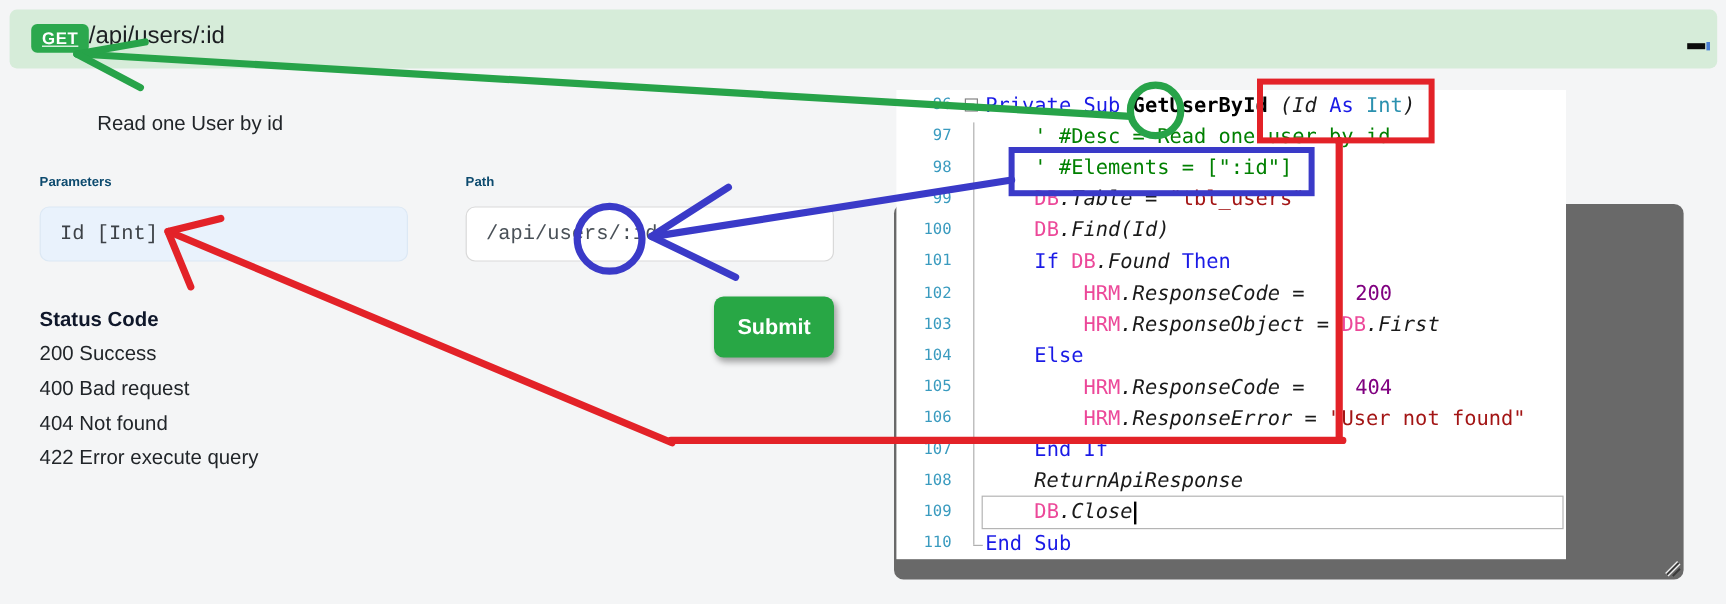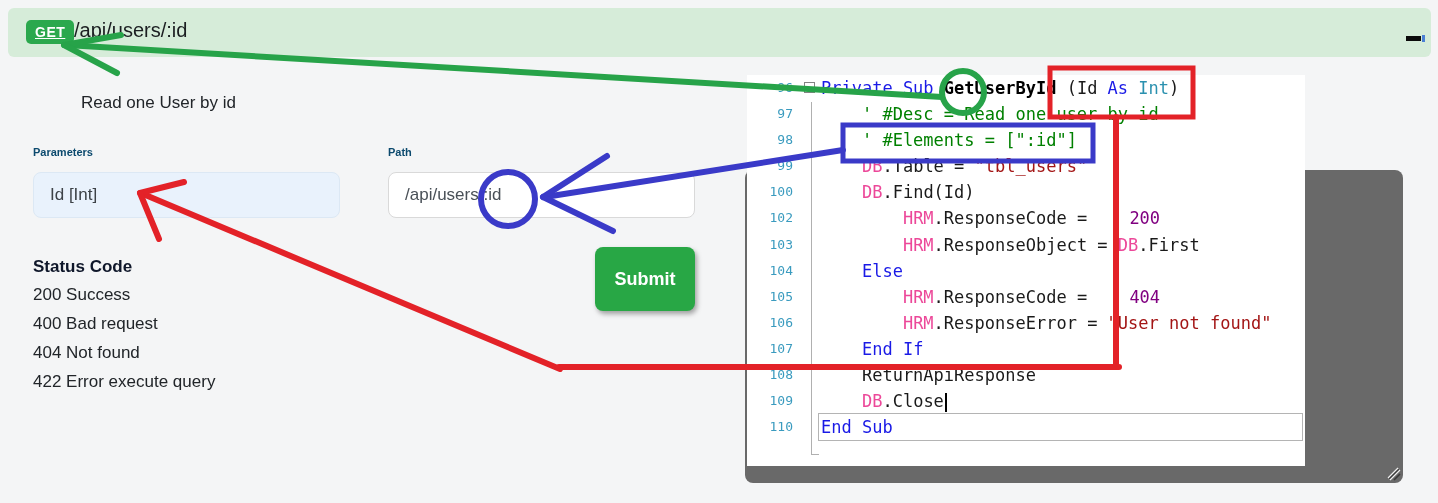--- a/index.html
+++ b/index.html
@@ -11,26 +11,26 @@
   .method-badge{position:absolute;left:18px;top:12px;background:#2ba84d;color:#fff;font-weight:bold;
     font-size:14px;padding:4px 9px;border-radius:5px;letter-spacing:.5px;text-decoration:underline;}
   .endpoint-title{position:absolute;left:66px;top:11px;font-size:20px;color:#1b1e21;}
   .collapse-btn{position:absolute;left:1398px;top:28px;width:15px;height:5px;background:#0b0b0b;cursor:pointer;}
   .text-cursor{position:absolute;left:1414px;top:27px;width:3px;height:7px;background:#4a7fd4;}
 
   
   .desc{position:absolute;left:33px;top:93px;font-size:17px;color:#212529;margin-left:48px;}
   .field-label{position:absolute;font-size:11px;font-weight:bold;color:#0c4a6e;}
   .ui-input{position:absolute;top:172px;width:307px;height:46px;border-radius:8px;font-size:17px;
-    box-sizing:border-box;padding:0 16px;color:#3d4247;outline:none;font-family:Liberation Sans, sans-serif;}
+    box-sizing:border-box;padding:0 16px;color:#3d4247;outline:none;font-family:Liberation Mono, monospace;}
   #param-input{left:33px;background:#e9f2fc;border:1px solid #dce8f4;}
   #path-input{left:388px;background:#ffffff;border:1px solid #d9d9d9;color:#495057;}
   .status-title{position:absolute;left:33px;top:257px;font-size:17px;font-weight:bold;color:#0f172a;}
   #status-list{position:absolute;left:33px;top:280px;font-size:17px;color:#212529;line-height:29px;}
-  .submit-btn{position:absolute;left:595px;top:247px;width:100px;height:64px;background:#28a745;color:#fff;
+  .submit-btn{position:absolute;left:595px;top:247px;width:100px;height:51px;background:#28a745;color:#fff;
     font-size:18px;font-weight:bold;border:none;border-radius:8px;box-shadow:2px 3px 5px rgba(0,0,0,.35);
     cursor:pointer;font-family:"Liberation Sans",sans-serif;}
 
   
   .gray-panel{position:absolute;left:745px;top:170px;width:658px;height:313px;background:#696969;border-radius:8px;}
   .resize-grip{position:absolute;right:1px;bottom:1px;}
 
   
   .code-editor{position:absolute;left:747px;top:75px;width:558px;height:391px;background:#ffffff;
     font-family:"DejaVu Sans Mono", monospace;font-size:17px;}
@@ -45,21 +45,21 @@
   .active-line-box{position:absolute;left:71px;top:338px;width:483px;height:26px;border:1px solid #b4b4b4;}
   .caret{display:inline-block;width:2px;height:19px;background:#000;vertical-align:middle;margin-left:1px;}
 
   .tok-kw{color:#1a1ae6;}
   .tok-cmt{color:#008000;}
   .tok-str{color:#a31515;}
   .tok-obj{color:#ec4899;}
   .tok-num{color:#800080;margin-left:32px;}
   .tok-ty{color:#2b91af;}
   .tok-sub{color:#000;font-weight:bold;}
-  .tok-pl{color:#1a1a1a;}
+  .tok-pl{color:#1a1a1a;font-style:italic;}
 
   
   #annotations{position:absolute;left:0;top:0;pointer-events:none;z-index:50;}
 </style>
 </head>
 <body>
 
 <div id="stage">
 
   <div class="api-header">
@@ -98,20 +98,21 @@
   <div class="code-editor">
     <div class="active-line-box"></div>
     <div class="fold-guide"></div>
     <div class="fold-guide-foot"></div>
     <div>
         <div class="code-row"><span class="gutter-num">96</span><span class="fold-col"><span class="fold-box">−</span></span><span class="code-text"><span class="tok-kw">Private Sub </span><span class="tok-sub">GetUserById</span><span class="tok-pl"> (Id </span><span class="tok-kw">As</span><span class="tok-pl"> </span><span class="tok-ty">Int</span><span class="tok-pl">)</span></span></div>
         <div class="code-row"><span class="gutter-num">97</span><span class="fold-col"></span><span class="code-text"><span class="tok-cmt">    ' #Desc = Read one user by id</span></span></div>
         <div class="code-row"><span class="gutter-num">98</span><span class="fold-col"></span><span class="code-text"><span class="tok-cmt">    ' #Elements = [":id"]</span></span></div>
         <div class="code-row"><span class="gutter-num">99</span><span class="fold-col"></span><span class="code-text"><span class="tok-pl">    </span><span class="tok-obj">DB</span><span class="tok-pl">.Table = </span><span class="tok-str">"tbl_users"</span></span></div>
         <div class="code-row"><span class="gutter-num">100</span><span class="fold-col"></span><span class="code-text"><span class="tok-pl">    </span><span class="tok-obj">DB</span><span class="tok-pl">.Find(Id)</span></span></div>
+        <div class="code-row"><span class="gutter-num">101</span><span class="fold-col"></span><span class="code-text"><span class="tok-pl">    </span><span class="tok-kw">If </span><span class="tok-obj">DB</span><span class="tok-pl">.Found </span><span class="tok-kw">Then</span></span></div>
         <div class="code-row"><span class="gutter-num">102</span><span class="fold-col"></span><span class="code-text"><span class="tok-pl">        </span><span class="tok-obj">HRM</span><span class="tok-pl">.ResponseCode = </span><span class="tok-num">200</span></span></div>
         <div class="code-row"><span class="gutter-num">103</span><span class="fold-col"></span><span class="code-text"><span class="tok-pl">        </span><span class="tok-obj">HRM</span><span class="tok-pl">.ResponseObject = </span><span class="tok-obj">DB</span><span class="tok-pl">.First</span></span></div>
         <div class="code-row"><span class="gutter-num">104</span><span class="fold-col"></span><span class="code-text"><span class="tok-pl">    </span><span class="tok-kw">Else</span></span></div>
         <div class="code-row"><span class="gutter-num">105</span><span class="fold-col"></span><span class="code-text"><span class="tok-pl">        </span><span class="tok-obj">HRM</span><span class="tok-pl">.ResponseCode = </span><span class="tok-num">404</span></span></div>
         <div class="code-row"><span class="gutter-num">106</span><span class="fold-col"></span><span class="code-text"><span class="tok-pl">        </span><span class="tok-obj">HRM</span><span class="tok-pl">.ResponseError = </span><span class="tok-str">"User not found"</span></span></div>
         <div class="code-row"><span class="gutter-num">107</span><span class="fold-col"></span><span class="code-text"><span class="tok-pl">    </span><span class="tok-kw">End If</span></span></div>
         <div class="code-row"><span class="gutter-num">108</span><span class="fold-col"></span><span class="code-text"><span class="tok-pl">    ReturnApiResponse</span></span></div>
         <div class="code-row"><span class="gutter-num">109</span><span class="fold-col"></span><span class="code-text"><span class="tok-pl">    </span><span class="tok-obj">DB</span><span class="tok-pl">.Close</span><span class="caret"></span></span></div>
         <div class="code-row"><span class="gutter-num">110</span><span class="fold-col"></span><span class="code-text"><span class="tok-kw">End Sub</span></span></div>
       </div>

